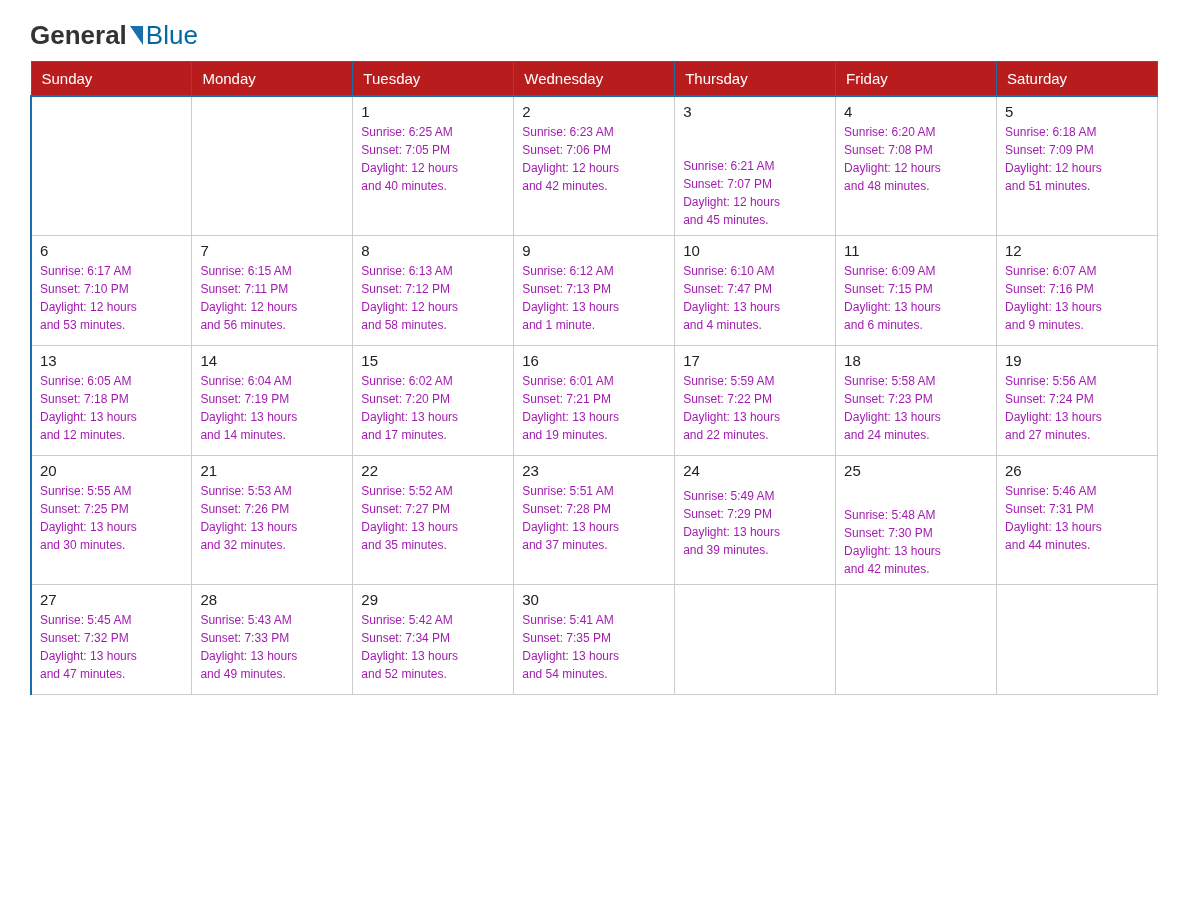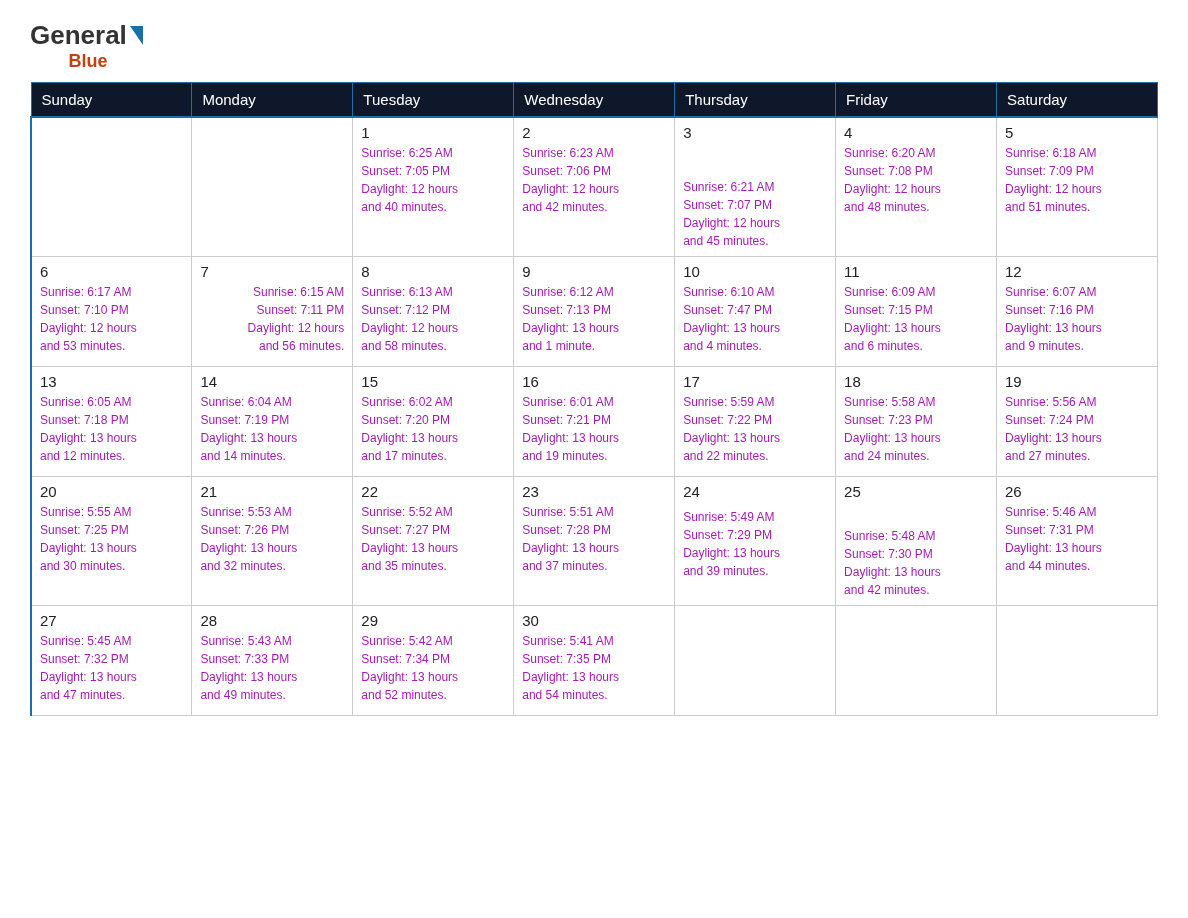--- a/index.html
+++ b/index.html
@@ -11,22 +11,22 @@
       min-height: 918px;
     }
     .header {
       display: flex;
       justify-content: space-between;
       align-items: flex-start;
       margin-bottom: 10px;
     }
     .logo {
       display: flex;
-      flex-direction: column;
-      align-items: center;
+      flex-direction: row;
+      align-items: flex-end;
     }
     .title-block {
       text-align: right;
     }
     .month-year {
       font-size: 52px;
       font-weight: normal;
       color: #222;
       line-height: 1.1;
     }
@@ -34,21 +34,21 @@
       font-size: 20px;
       color: #333;
       margin-top: 4px;
     }
     table {
       width: 100%;
       border-collapse: collapse;
       margin-top: 10px;
     }
     thead tr th {
-      background-color: #0f172a;
+      background-color: #b91c1c;
       color: #fff;
       font-size: 15px;
       font-weight: normal;
       padding: 8px 10px;
       text-align: left;
       border: 1px solid #1a6fa8;
     }
     tbody tr td {
       border: 1px solid #ccc;
       vertical-align: top;
@@ -83,21 +83,21 @@
 </head>
 <body>
 
 <div class="header">
   <div class="logo">
   <div style="display:flex;align-items:center;">
     <span style="font-size:26px;font-weight:bold;color:#333;">General</span>
     <span style="display:inline-block;margin-left:3px;margin-right:1px;width:0;height:0;border-left:13px solid transparent;border-top:19px solid #1a6fa8;"></span>
   </div>
   <div>
-    <span style="font-size:18px;font-weight:bold;color:#c2410c;margin-left:2px;">Blue</span>
+    <span style="font-size:26px;font-weight:normal;color:#0369a1;margin-left:2px;">Blue</span>
   </div>
 </div>
   <div class="title-block">
     <div class="month-year"></div>
     <div class="location"></div>
   </div>
 </div>
 
 <table>
   <thead>
@@ -154,21 +154,21 @@
       <tr>
         <td>
           <span class="day-number">6</span>
           <div class="day-info" style="white-space: pre-line;">Sunrise: 6:17 AM
 Sunset: 7:10 PM
 Daylight: 12 hours
 and 53 minutes.</div>
         </td>
         <td>
           <span class="day-number">7</span>
-          <div class="day-info" style="white-space: pre-line; text-align: right;">Sunrise: 6:15 AM
+          <div class="day-info" style="white-space: pre-line;">Sunrise: 6:15 AM
 Sunset: 7:11 PM
 Daylight: 12 hours
 and 56 minutes.</div>
         </td>
         <td>
           <span class="day-number">8</span>
           <div class="day-info" style="white-space: pre-line;">Sunrise: 6:13 AM
 Sunset: 7:12 PM
 Daylight: 12 hours
 and 58 minutes.</div>

